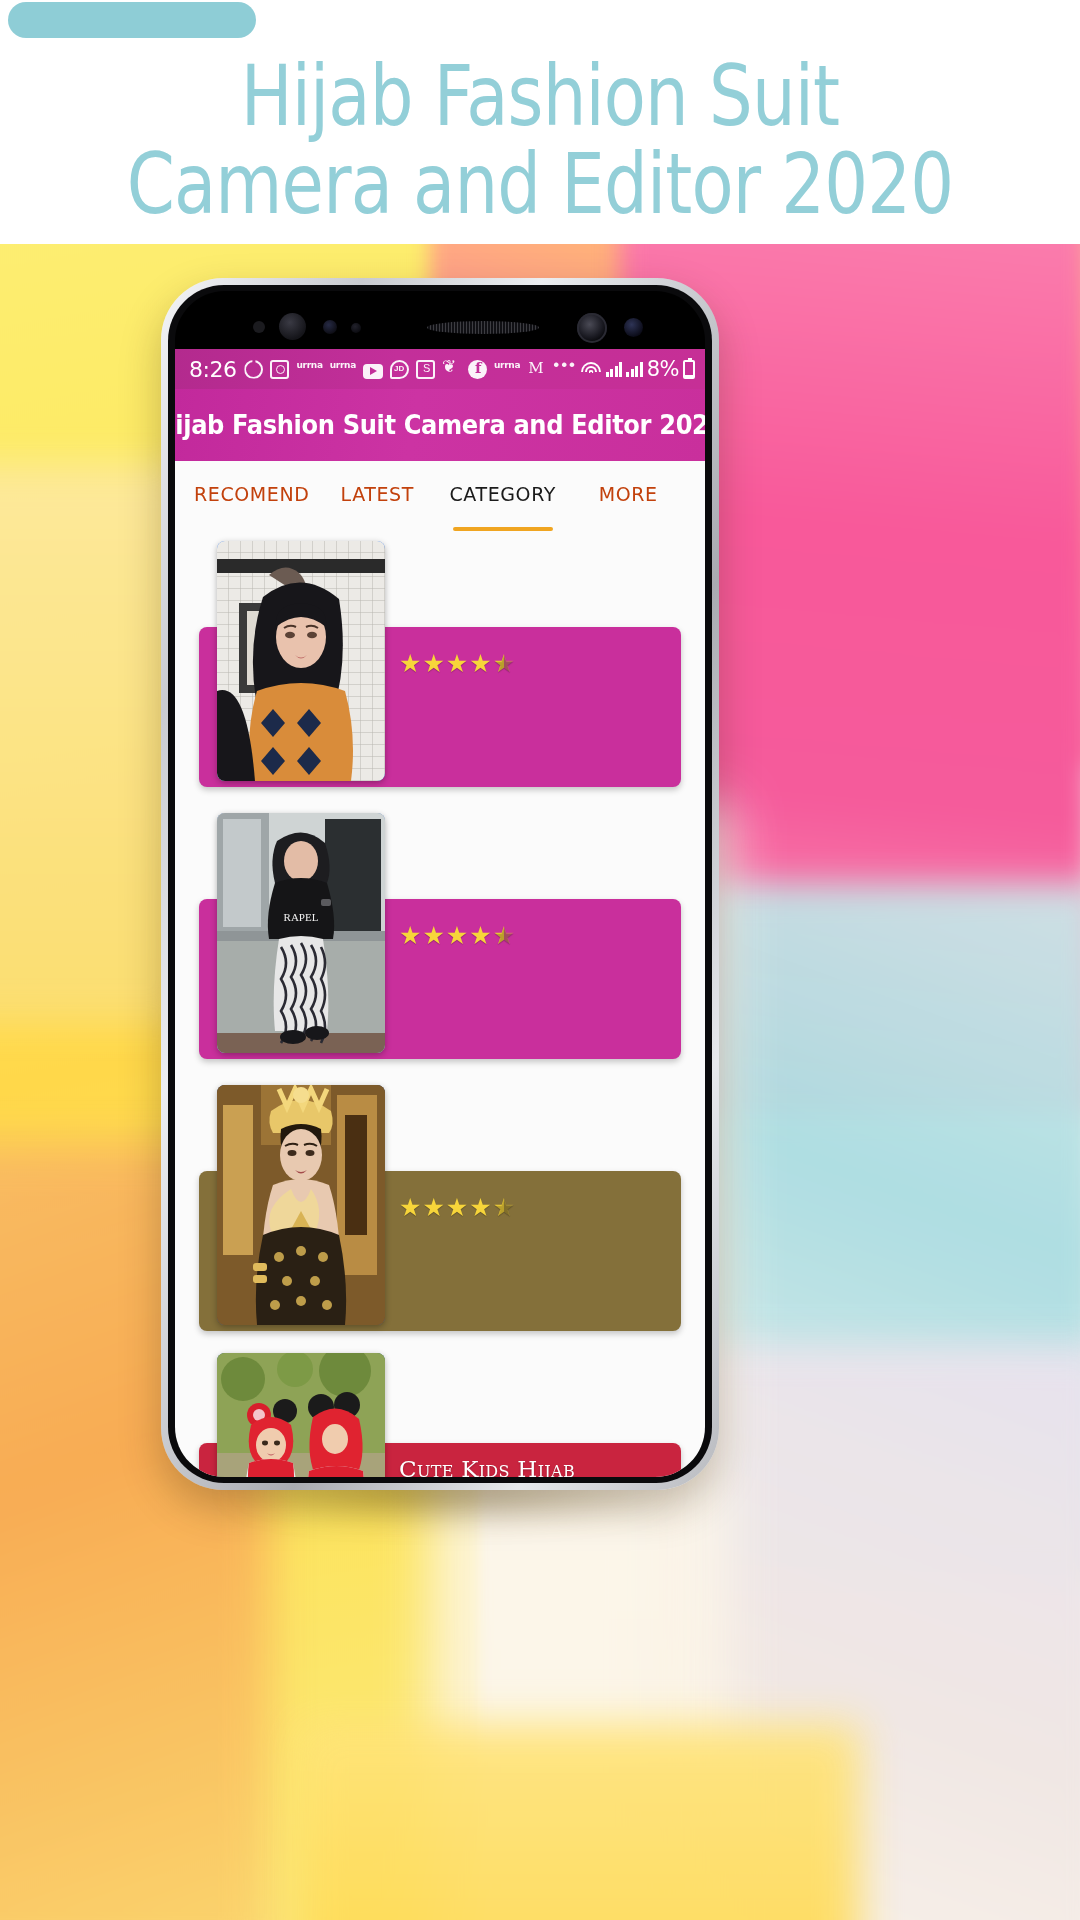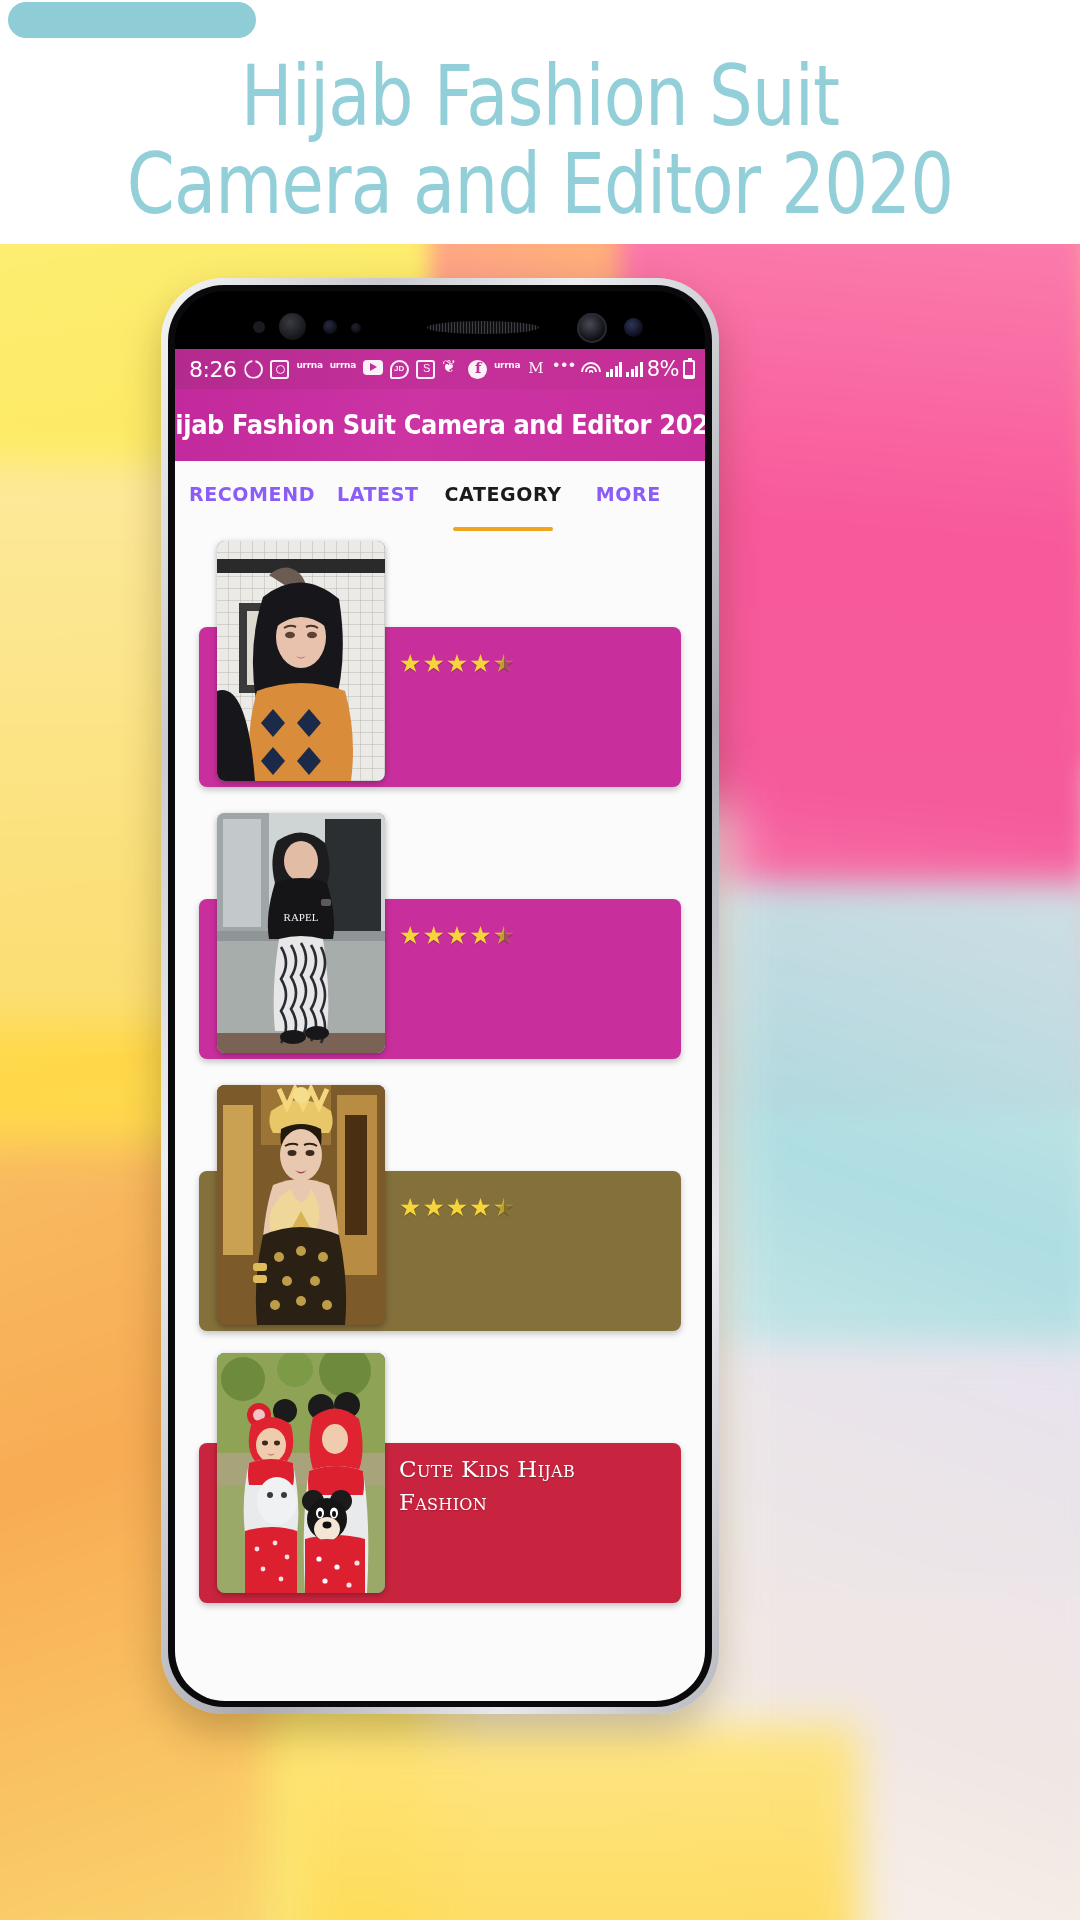--- a/index.html
+++ b/index.html
@@ -87,21 +87,21 @@
     opacity:.9; filter:blur(20px);
   }
 
   
   .phone-shadow{
     position:absolute; left:215px; top:1462px; width:470px; height:60px;
     background:radial-gradient(ellipse at 50% 50%, rgba(120,95,30,.45) 0%, rgba(120,95,30,0) 70%);
     filter:blur(14px);
   }
   .phone{
-    position:absolute; left:161px; top:278px; width:558px; height:1436px;
+    position:absolute; left:161px; top:278px; width:558px; height:1212px;
     border-radius:62px;
     background:linear-gradient(115deg,#f4f5f7 0%,#c9cbd0 18%,#eceef1 34%,#a9abb1 62%,#e7e9ec 82%,#b8babf 100%);
     padding:7px;
     box-shadow:0 18px 40px rgba(60,40,10,.28);
   }
   .bezel{
     width:100%; height:100%; border-radius:56px;
     background:#0a0a0c;
     padding:6px 7px;
     overflow:hidden;
@@ -135,21 +135,21 @@
 
   
   .statusbar{
     position:absolute; left:0; top:58px; width:100%; height:40px; z-index:6;
     background:linear-gradient(90deg,#b32a8e 0%,#c32f9a 42%,#c62f96 100%);
     display:flex; align-items:center; padding:0 10px 0 14px;
     color:#fff;
   }
   .sb-time{ font-size:22px; font-weight:400; letter-spacing:-.5px; margin-right:8px;
             font-family:"DejaVu Sans", sans-serif;}
-  .sb-icons{ display:flex; align-items:flex-start; gap:7px; flex:1; }
+  .sb-icons{ display:flex; align-items:flex-end; gap:7px; flex:1; }
   .sb-ic{ width:19px; height:19px; display:inline-block; position:relative;
           opacity:.94; }
   .ic-share{ border:2px solid #fff; border-radius:50%;
              clip-path:polygon(0 0,42% 0,42% 46%,58% 46%,58% 0,100% 0,100% 100%,0 100%); }
   .ic-frame{ border:2px solid #fff; border-radius:3px; }
   .ic-frame:after{ content:""; position:absolute; left:4px; top:3px; width:7px; height:7px;
                    border:1.5px solid #fff; border-radius:50%; }
   .ic-txt{ font-size:9px; font-weight:700; letter-spacing:-.3px; width:auto;
            font-family:"DejaVu Sans", sans-serif; }
   .ic-yt{ width:20px; height:15px; border-radius:4px; background:#fff; }
@@ -202,24 +202,24 @@
   }
 
   
   .content{
     position:absolute; left:0; top:170px; width:100%; bottom:0;
     background:#fbfbfb; overflow:hidden;
   }
   .tabs{ height:76px; display:flex; align-items:flex-start; padding:22px 14px 0 14px; }
   .tab{
     flex:1; text-align:center; font-size:19px; letter-spacing:.6px;
-    color:#8b5cf6; font-weight:700; position:relative; padding-bottom:26px;
+    color:#c2410c; font-weight:400; position:relative; padding-bottom:26px;
     font-family:"DejaVu Sans",sans-serif;
   }
-  .tab.active{ color:#1b1b1b; font-weight:700; }
+  .tab.active{ color:#1b1b1b; font-weight:400; }
   .tab.active:after{
     content:""; position:absolute; left:10%; right:10%; bottom:0; height:4px;
     background:#f0a521; border-radius:2px;
   }
 
   .list{ padding:4px 24px 0 24px; position:relative; }
   .card{
     position:relative; height:246px; margin-bottom:26px;
   }
   .card-band{

